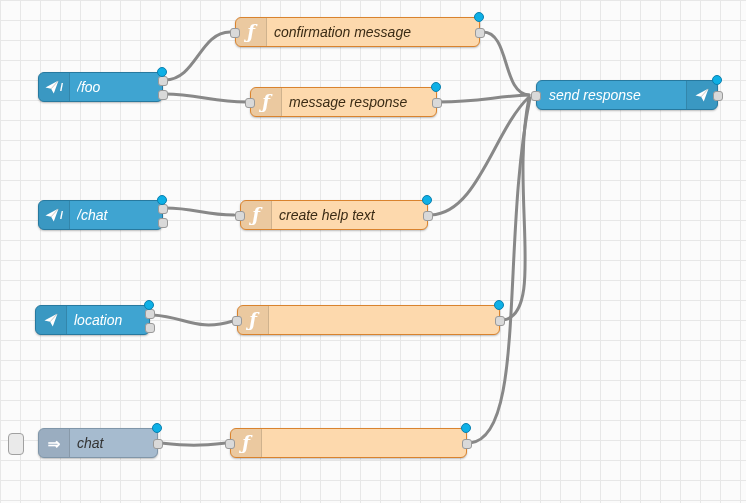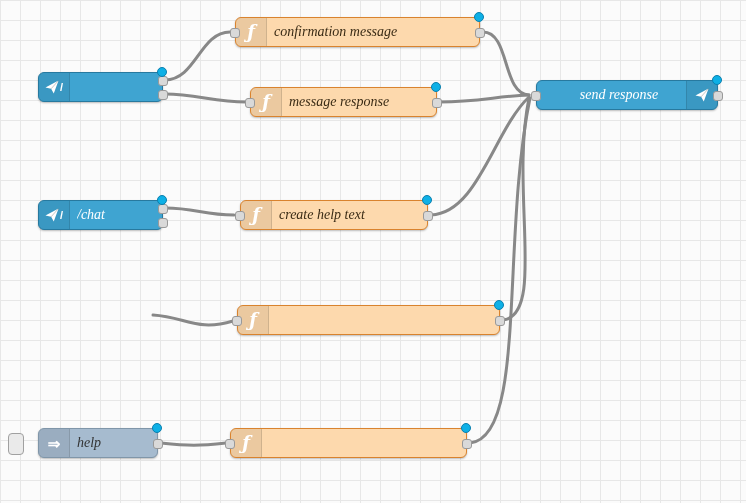--- a/index.html
+++ b/index.html
@@ -28,23 +28,23 @@
     border-radius:5px 0 0 5px;
   }
   .icon-right{left:auto;right:0;border-right:none;border-left:1px solid rgba(0,0,0,0.12);
     border-radius:0 5px 5px 0;}
   .fn-glyph{font-family:"DejaVu Serif", serif;font-style:italic;font-weight:bold;
     font-size:18px;color:#fff;line-height:1;}
   .inj-glyph{font-size:15px;font-weight:bold;color:#fff;line-height:1;}
   .slash{color:#fff;font-weight:bold;font-size:11px;margin-left:1px;}
   .label{
     position:absolute;left:38px;right:4px;top:0;height:30px;line-height:28px;
-    font-style:italic;font-size:14px;white-space:nowrap;overflow:hidden;font-family:Liberation Serif, serif;
+    font-style:italic;font-size:14px;white-space:nowrap;overflow:hidden;
   }
-  .label-left{left:12px;right:28px;text-align:center;}
+  .label-left{left:12px;right:28px;}
   .port{
     position:absolute;width:10px;height:10px;box-sizing:border-box;
     background:#d9d9d9;border:1px solid #999;border-radius:3px;z-index:3;
   }
   .port.in{left:-6px;}
   .port.out{right:-6px;}
   .p-top{top:3px;}
   .p-bot{top:17px;}
   .p-mid{top:10px;}
   .dot{
@@ -76,20 +76,21 @@
   </svg>
 
   <div class="node node-telegram" style="left:38px;top:72px;width:125px">
     <span class="icon">
       <svg class="plane" width="14" height="14" viewBox="0 0 16 16">
           <path d="M0.5 8.5 L15.5 0.5 L10 15.5 L7 10 Z" fill="#fff"></path>
           <path d="M7 10 L15.5 0.5" stroke="rgba(0,0,0,0.25)" stroke-width="1" fill="none"></path>
         </svg>
       <span class="slash">/</span>
     </span>
+    <span class="label">/foo</span>
     <span class="port out p-top"></span>
     <span class="port out p-bot"></span>
     <span class="dot"></span>
   </div>
 
   <div class="node node-function" style="left:235px;top:17px;width:245px">
     <span class="icon">
       <span class="fn-glyph">ƒ</span>
     </span>
     <span class="label">confirmation message</span>
@@ -138,37 +139,49 @@
   <div class="node node-function" style="left:240px;top:200px;width:188px">
     <span class="icon">
       <span class="fn-glyph">ƒ</span>
     </span>
     <span class="label">create help text</span>
     <span class="port in p-mid"></span>
     <span class="port out p-mid"></span>
     <span class="dot"></span>
   </div>
 
+  <div class="node node-telegram" style="left:35px;top:305px;width:115px">
+    <span class="icon">
+      <svg class="plane" width="14" height="14" viewBox="0 0 16 16">
+          <path d="M0.5 8.5 L15.5 0.5 L10 15.5 L7 10 Z" fill="#fff"></path>
+          <path d="M7 10 L15.5 0.5" stroke="rgba(0,0,0,0.25)" stroke-width="1" fill="none"></path>
+        </svg>
+    </span>
+    <span class="label">location</span>
+    <span class="port out p-top"></span>
+    <span class="port out p-bot"></span>
+    <span class="dot"></span>
+  </div>
 
   <div class="node node-function" style="left:237px;top:305px;width:263px">
     <span class="icon">
       <span class="fn-glyph">ƒ</span>
     </span>
     <span class="port in p-mid"></span>
     <span class="port out p-mid"></span>
     <span class="dot"></span>
   </div>
 
   <div class="inject-btn" style="left:8px;top:433px"></div>
 
   <div class="node node-inject" style="left:38px;top:428px;width:120px">
     <span class="icon">
       <span class="inj-glyph">⇒</span>
     </span>
-    <span class="label">help</span>
+    <span class="label">chat</span>
     <span class="port out p-mid"></span>
     <span class="dot"></span>
   </div>
 
   <div class="node node-function" style="left:230px;top:428px;width:237px">
     <span class="icon">
       <span class="fn-glyph">ƒ</span>
     </span>
     <span class="port in p-mid"></span>
     <span class="port out p-mid"></span>

